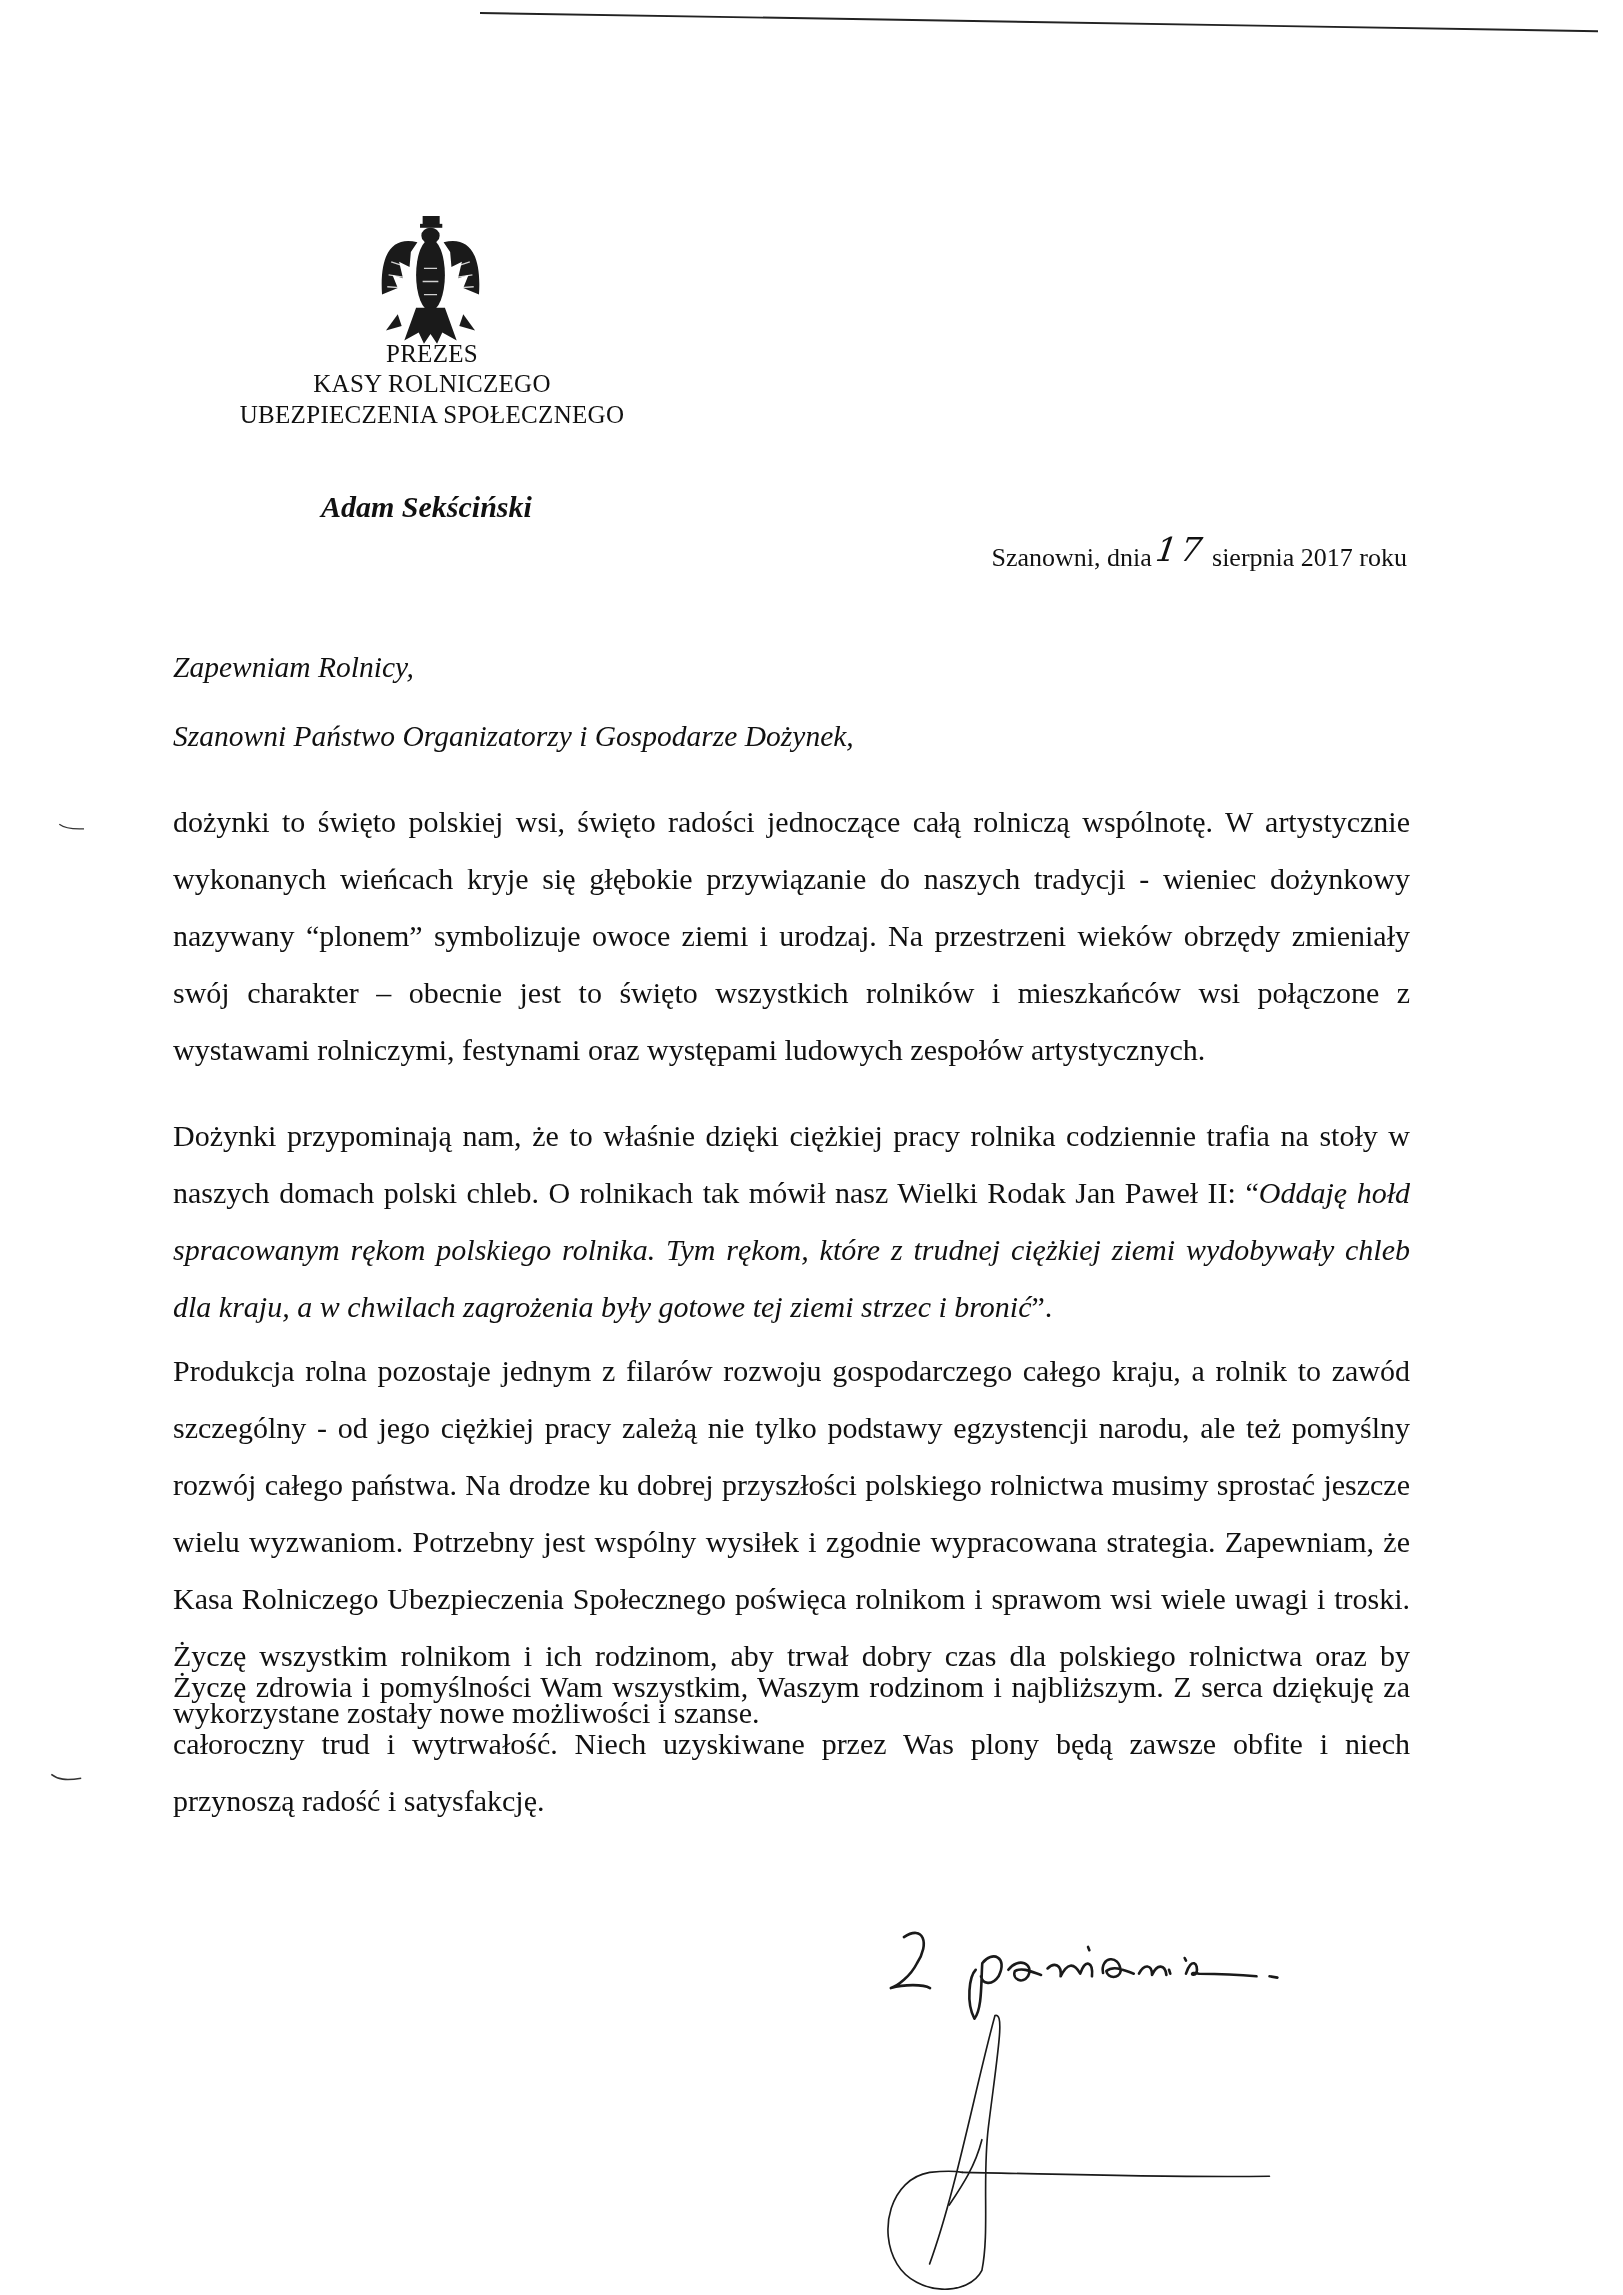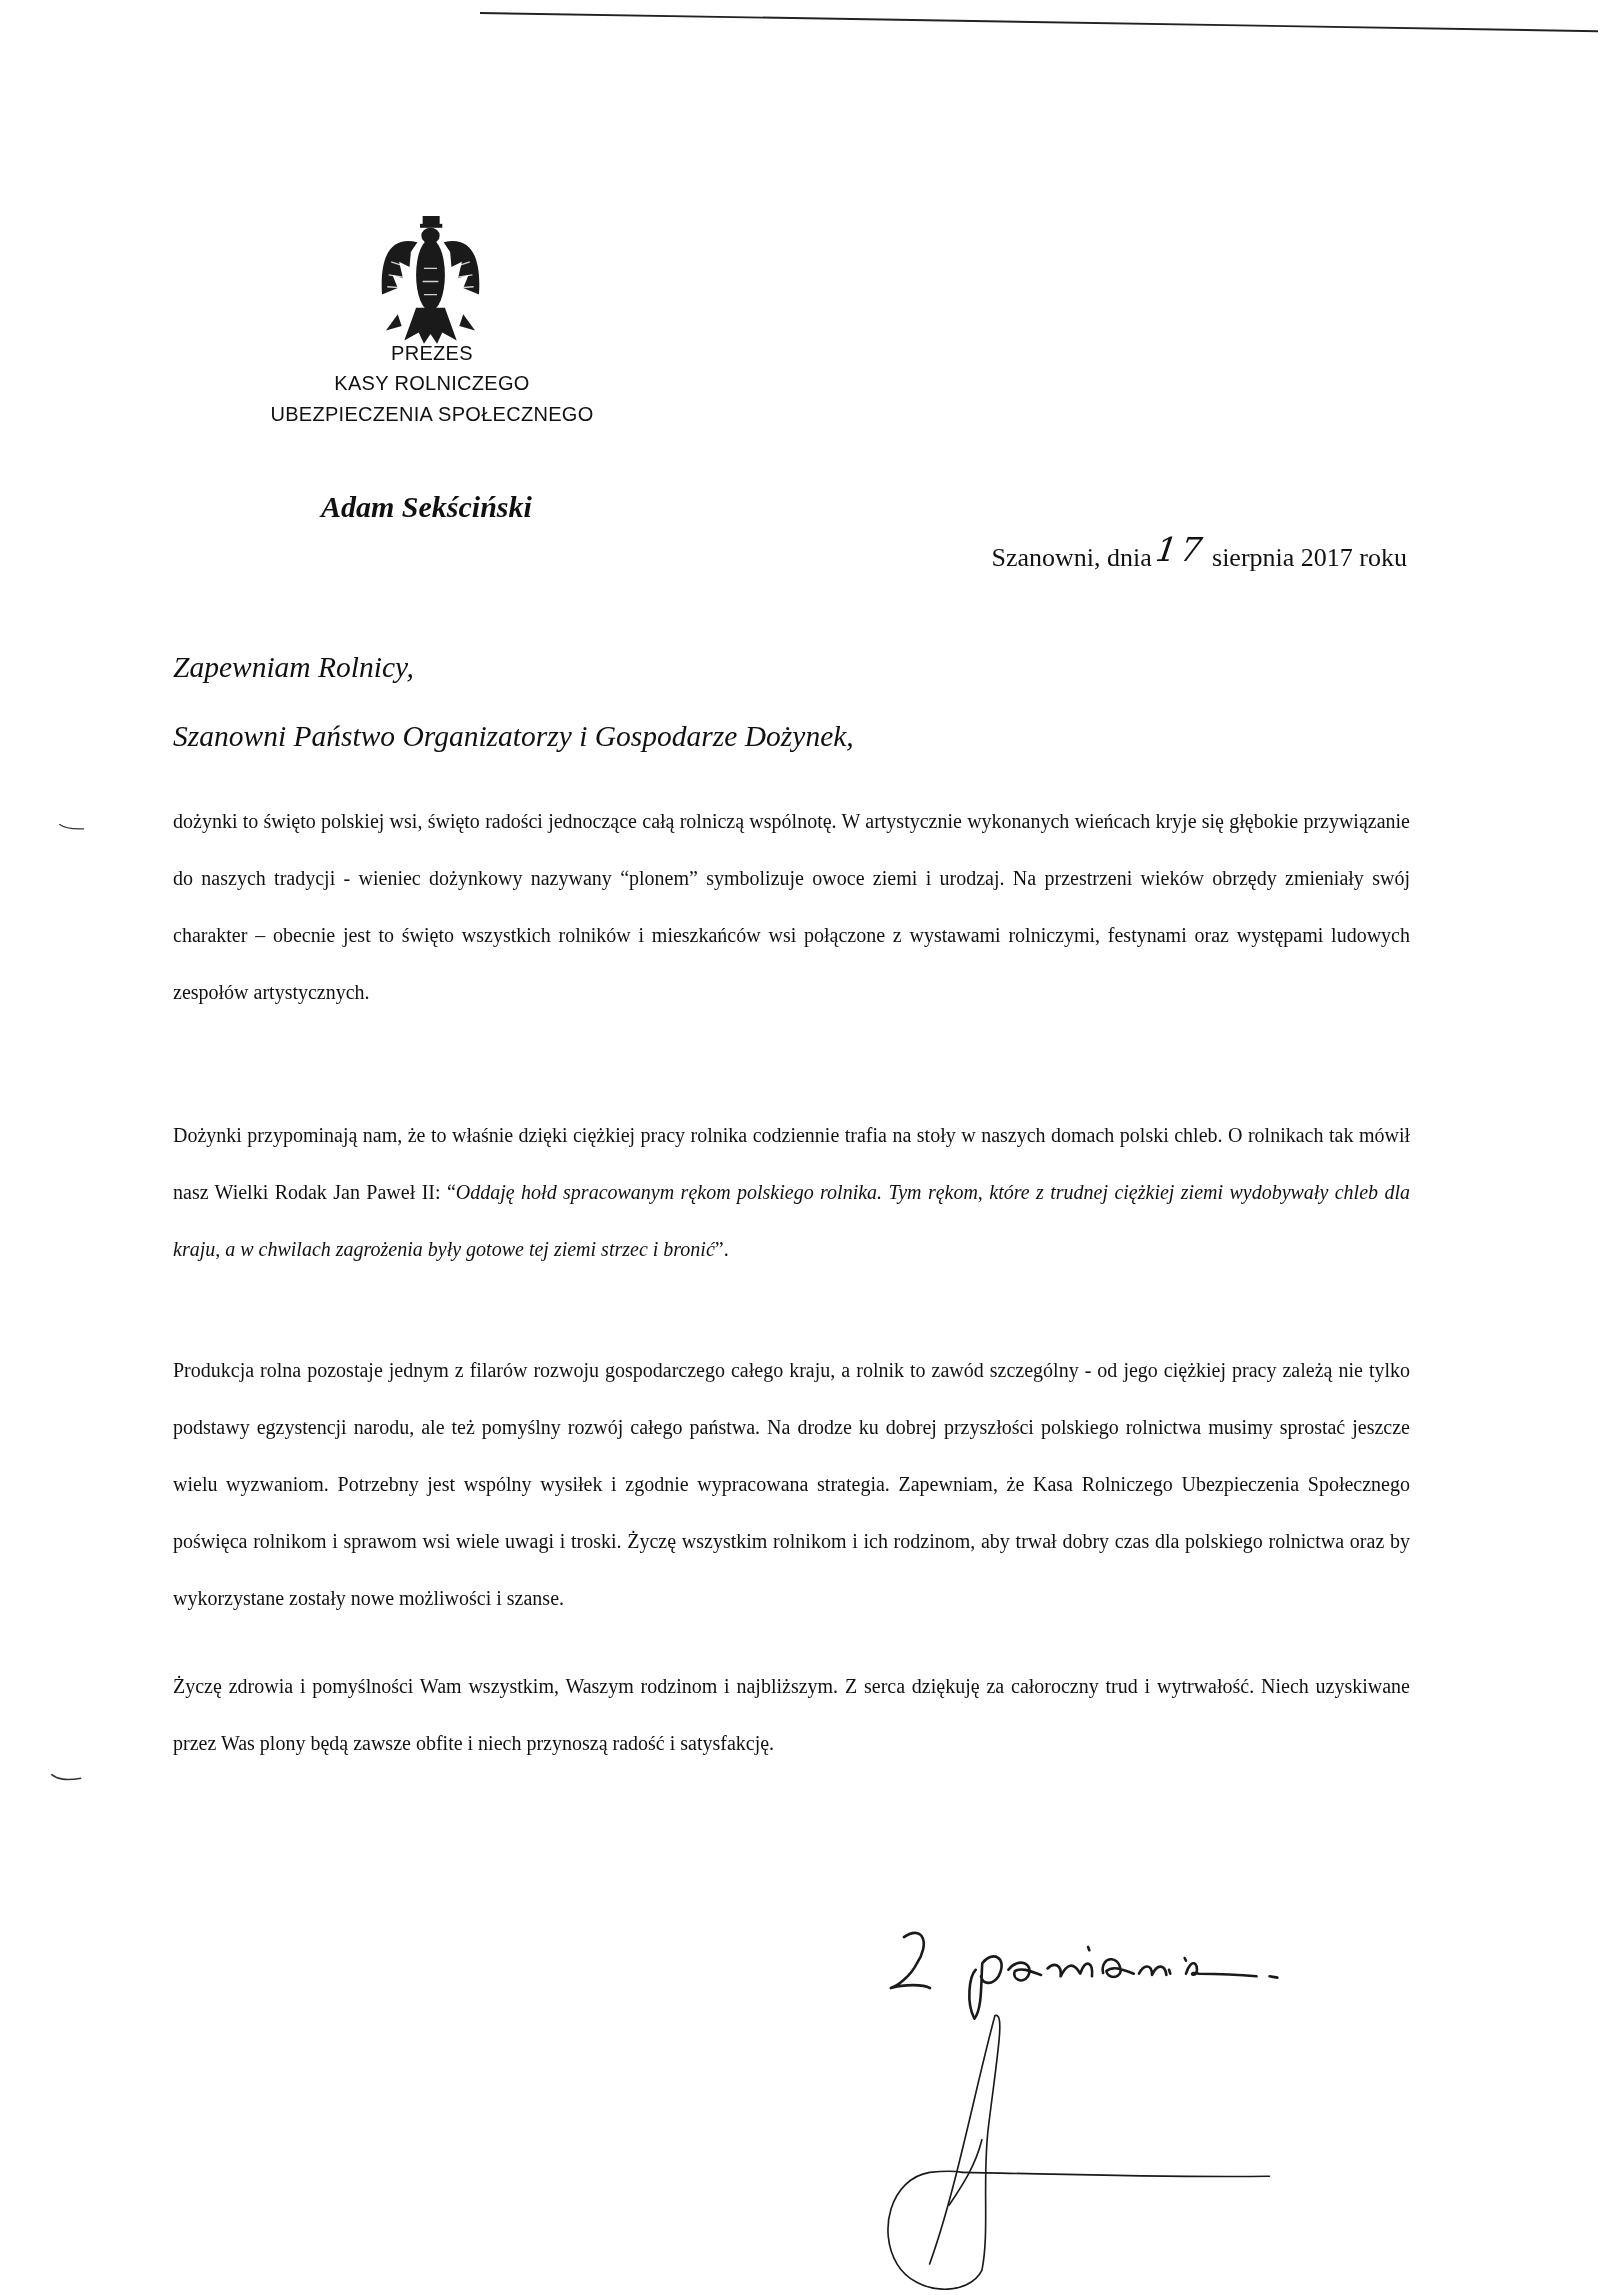--- a/index.html
+++ b/index.html
@@ -1,30 +1,30 @@
 <!DOCTYPE html>
 <html style="font-size:10.5px"><head>
 <meta charset="utf-8">
 <style>
   html, body { margin: 0; padding: 0; background: #ffffff; }
   body { width: 1623px; height: 2295px; position: relative; overflow: hidden; color: #111; }
   .abs { position: absolute; }
   .topline { left: 0; top: 0; width: 1623px; height: 52px; }
   .eagle { left: 378px; top: 216px; width: 105px; height: 131px; }
-  .hdr { left: 216px; width: 432px; text-align: center; font-family: Liberation Sans, sans-serif; font-size: 20px; line-height: 27.5px; letter-spacing: 0.3px; }
+  .hdr { left: 216px; width: 432px; text-align: center; font-family: Liberation Serif, serif; font-size: 25px; line-height: 27.5px; letter-spacing: 0.3px; }
   .hdr1 { top: 340px; }
   .hdr2 { top: 370px; }
   .hdr3 { top: 401px; }
   .name { left: 321px; top: 466px; font-family: "Liberation Serif", serif; font-style: italic; font-weight: bold; font-size: 30px; margin-top: 24px; }
   .date { right: 216px; top: 535px; font-family: "Liberation Serif", serif; font-size: 26px; white-space: nowrap; }
   .date .hand { font-family: "DejaVu Serif", serif; font-style: italic; font-size: 33px; display: inline-block; transform: translateY(-5.2px) skewX(-8deg); margin: 0 6.5px 0 3.9px; letter-spacing: 3.9px; }
   .salut { left: 173px; font-family: "Liberation Serif", serif; font-style: italic; font-size: 29.5px; white-space: nowrap; }
   .salut1 { top: 651px; }
   .salut2 { top: 720px; font-style: italic; }
-  .body { left: 173px; width: 1237px; font-family: "Liberation Serif", serif; font-size: 20px; line-height: 57px; text-align: justify; text-align-last: left; }
+  .body { left: 173px; width: 1237px; font-family: "Liberation Serif", serif; font-size: 30px; line-height: 57px; text-align: justify; text-align-last: left; }
   .p1 { top: 793px; }
   .p2 { top: 1107px; }
   .p3 { top: 1342px; }
   .p4 { top: 1658px; }
   .body .quote { font-style: italic; }
   .closing { left: 877px; top: 1911px; width: 537px; height: 111px; }
   .signature { left: 851px; top: 2009px; width: 484px; height: 281px; }
   .margin-mark { width: 39px; height: 13px; }
   .mm1 { left: 58px; top: 823px; }
   .mm2 { left: 50px; top: 1773px; }

